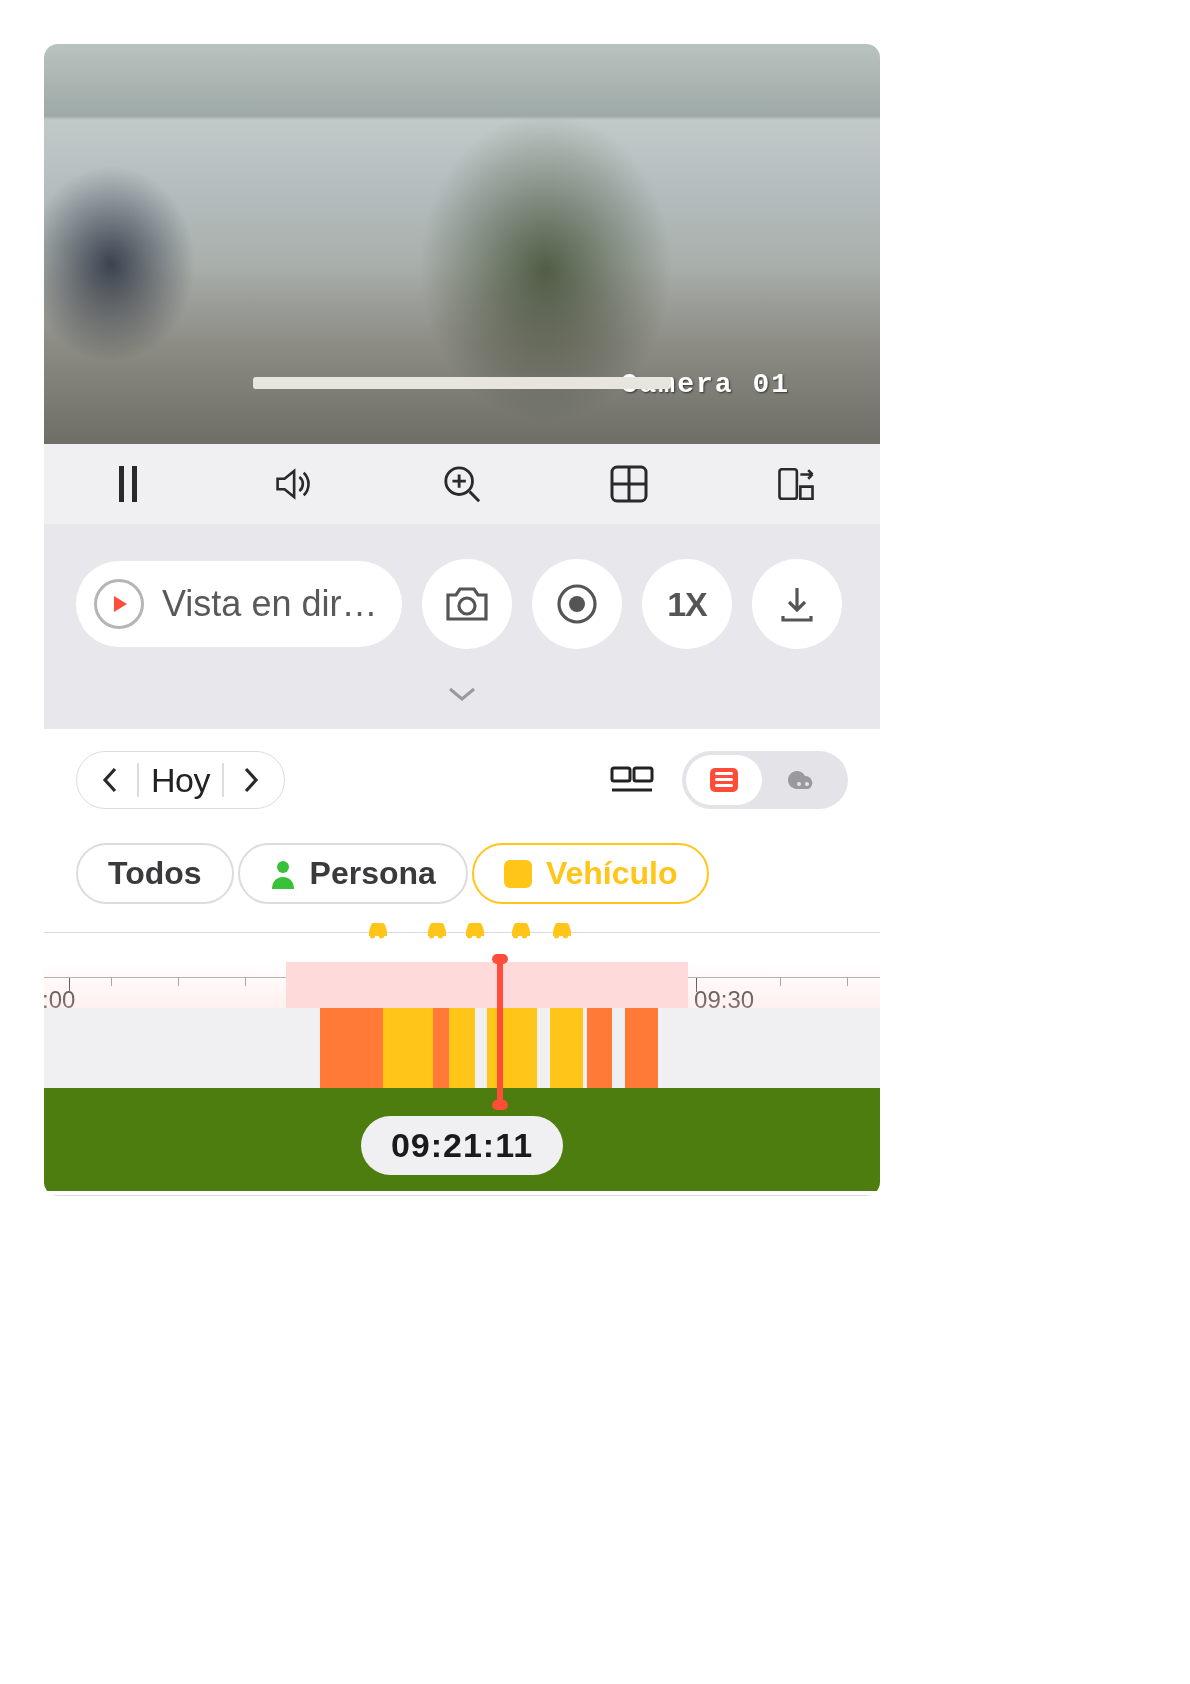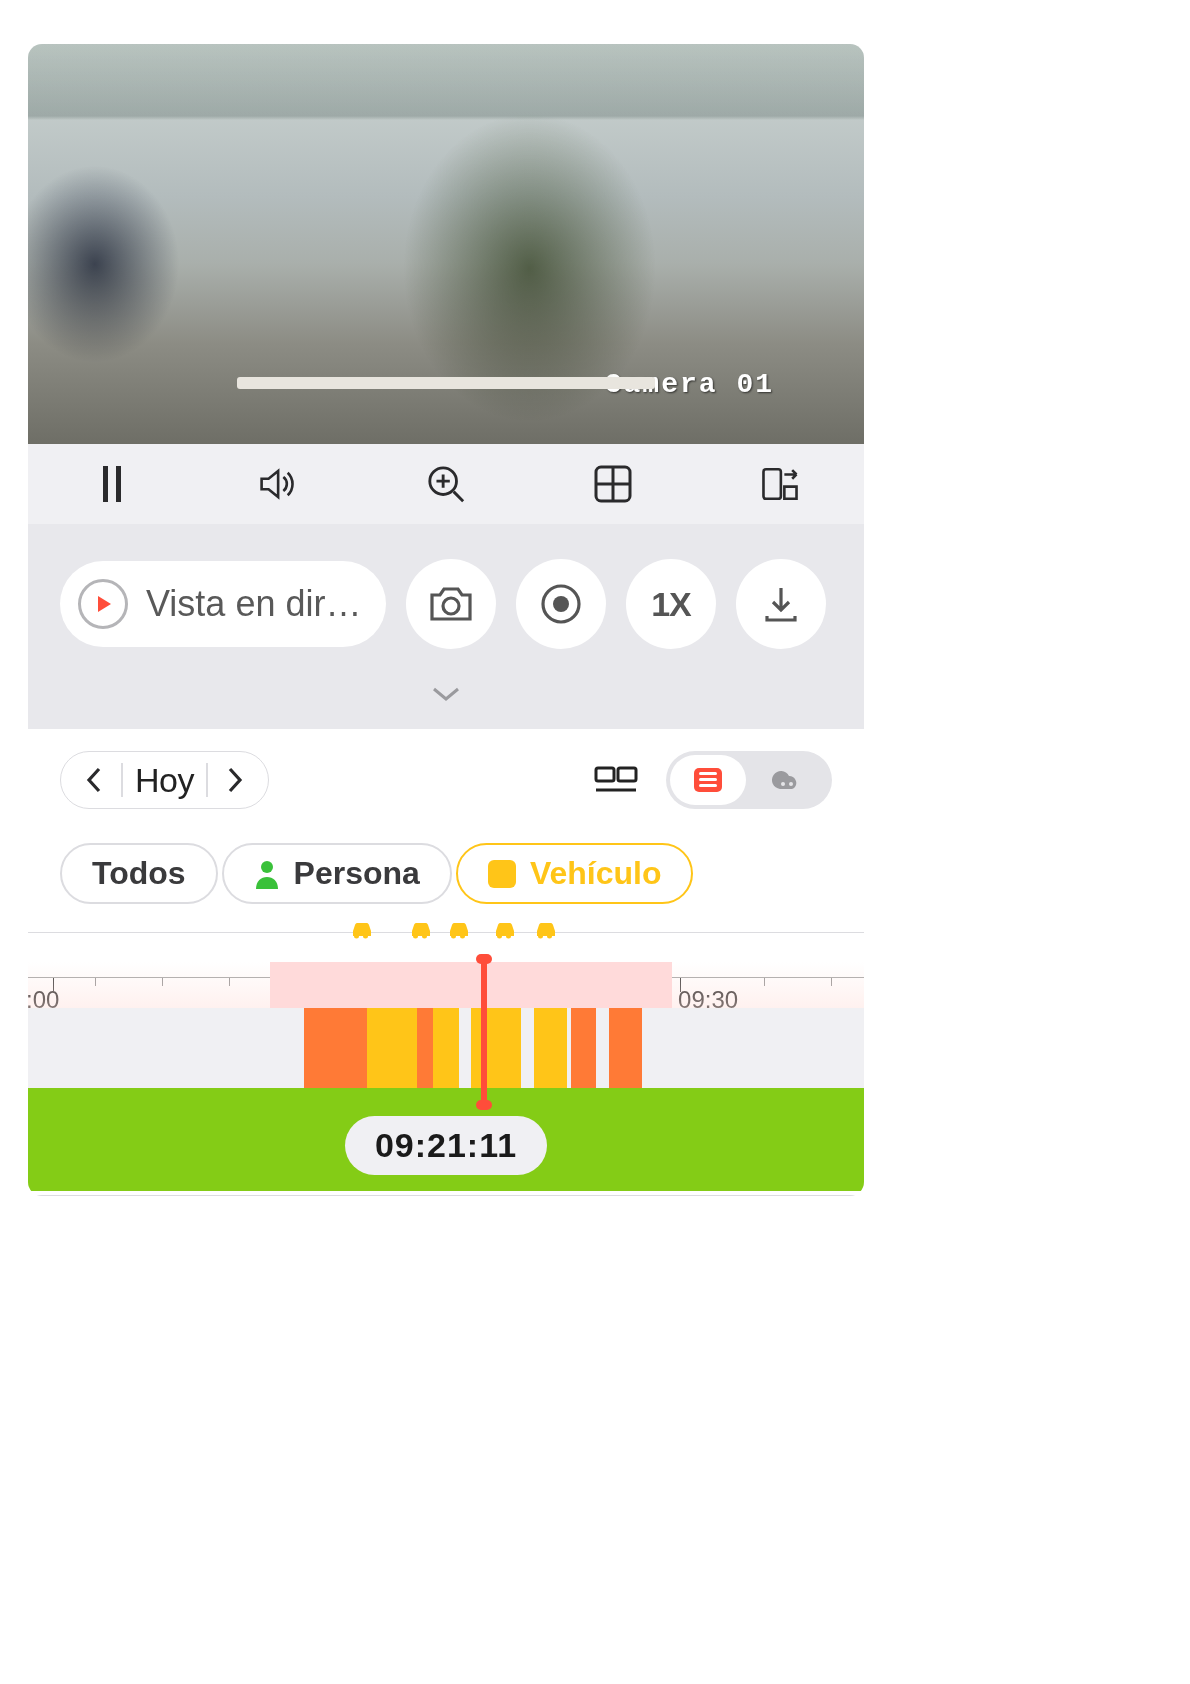--- a/index.html
+++ b/index.html
@@ -19,21 +19,21 @@
   }
   html,body{margin:0;padding:0;background:#fff;}
   body{
     width:1190px;
     font-family:-apple-system,Segoe UI,Helvetica,Arial,sans-serif;
     color:var(--ink);
   }
   .page{
     width:1154px;
     box-sizing:border-box;
-    padding:44px 44px 40px 28px;
+    padding:44px 44px 40px 44px;
   }
   .app{
     width:836px;
     margin:0;
     border-radius:14px;
     overflow:hidden;
     background:#fff;
   }
 
   
@@ -229,21 +229,21 @@
   .cursor{
     position:absolute;top:-50px;bottom:-18px;width:6px;background:var(--red);
     border-radius:4px;z-index:3;
   }
   .cursor::before,.cursor::after{
     content:"";position:absolute;left:-5px;width:16px;height:10px;border-radius:8px;background:var(--red);
   }
   .cursor::before{top:-4px;}
   .cursor::after{bottom:-4px;}
   .timepill-row{
-    background:#84cc16;padding:28px 0 16px 0;display:flex;justify-content:center;
+    background:#4d7c0f;padding:28px 0 16px 0;display:flex;justify-content:center;
   }
   .timepill{
     background:var(--pale);
     border-radius:32px;
     padding:10px 30px;
     font-size:34px;font-weight:700;color:#1a1a1a;
     letter-spacing:1px;
   }
   .separator{height:1px;background:var(--border);margin-top:4px;}
 

